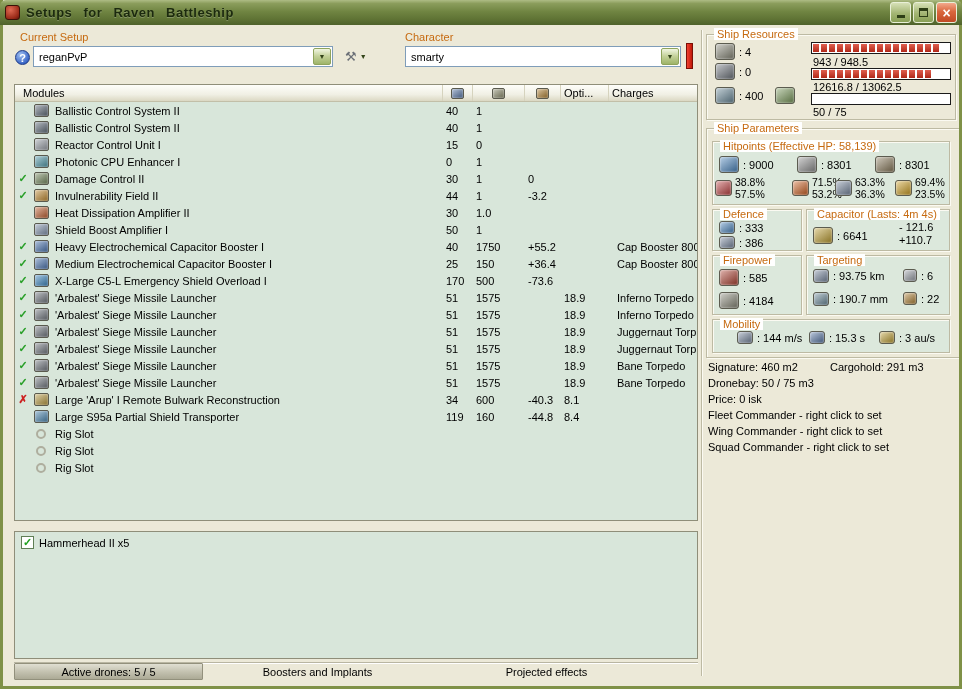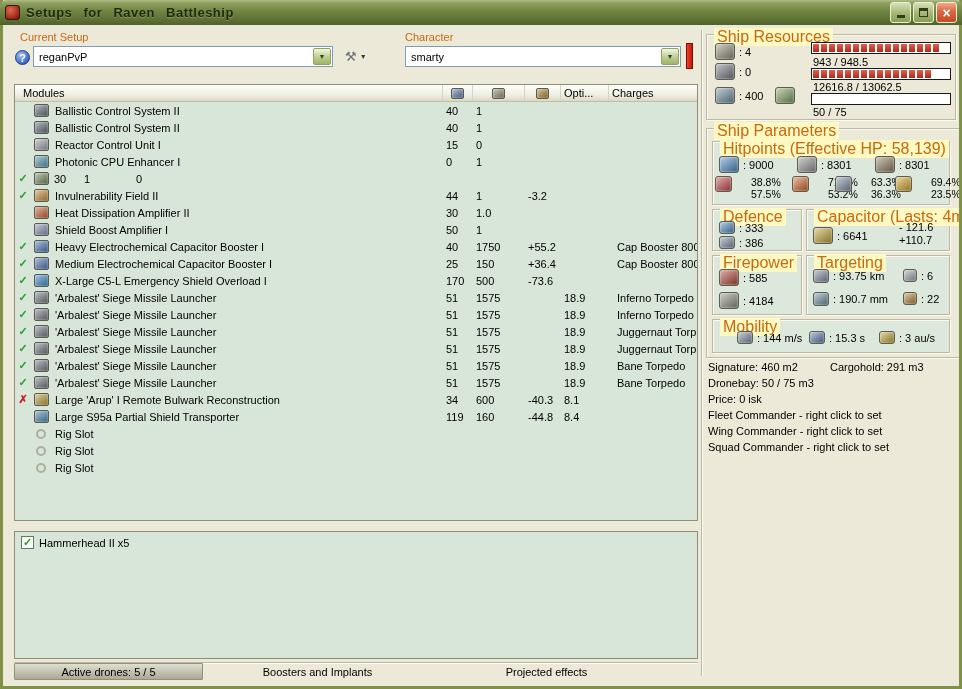--- a/index.html
+++ b/index.html
@@ -67,26 +67,26 @@
 
 
 .bstrip{position:absolute;display:flex;height:18px;border-top:1px solid #B9B6A2;box-shadow:0 1px 0 #FFFFFF inset}
 .bseg{display:flex;align-items:center;justify-content:center;white-space:nowrap}
 .bseg.btnlike{background:linear-gradient(180deg,#E0DFD2,#C2C0AE 55%,#ACAA96);border:1px solid #92907C;border-radius:1px}
 
 
 .vdivider{position:absolute;border-left:1px solid #BDBAA3;border-right:1px solid #FBFAF2}
 .group{position:absolute;border:1px solid #BDBAA3;box-shadow:inset 1px 1px 0 #FBFAF2,1px 1px 0 #FBFAF2}
 .group.filled{background:#DCE8DC}
-.group>.glabel{position:absolute;top:-7px;left:7px;background:#fef9c3;padding:0 3px;font-size:16px}
+.group>.glabel{position:absolute;top:-7px;left:7px;background:#ffffff;padding:0 3px;font-size:11px}
 .stat{position:absolute;display:flex;align-items:center;gap:4px;white-space:nowrap}
 .bigicon{flex:none;width:20px;height:17px;border-radius:3px;border:1px solid #5C5C50;background-color:#8A8A8A;
   background-image:linear-gradient(145deg,rgba(255,255,255,.6),rgba(0,0,0,.3));box-shadow:inset 0 0 2px rgba(255,255,255,.8)}
 .bigicon.res{width:17px;height:16px}
-.rescell{position:absolute;display:flex;gap:19px;width:58px}
+.rescell{position:absolute;display:flex;align-items:center;gap:3px;width:58px}
 .respcts{display:flex;flex-direction:column;line-height:12px;font-size:10.5px}
 .pbar{position:absolute;left:0;width:140px;height:12px;border:1px solid #1A1A1A;background:#fff;display:flex;gap:2px;padding:1px}
 .pbar i{width:6px;flex:none;background:linear-gradient(180deg,#E06050,#B02818)}
 .ptext{position:absolute;left:2px;white-space:nowrap}
 .infoline{position:absolute;white-space:nowrap}
 </style>
 </head>
 <body>
 
 <div class="titlebar">
@@ -185,20 +185,21 @@
         <span class="c v pg">1</span>
         <span class="c v cap"></span>
         <span class="c v opti"></span>
         <span class="c v chg"></span>
       </div>
       <div class="mrow">
         <span class="c st ok">✓</span>
         <span class="c ic">
           <span class="mini" style="background-color:#74885C"></span>
         </span>
+        <span class="c nm">Damage Control II</span>
         <span class="c v cpu">30</span>
         <span class="c v pg">1</span>
         <span class="c v cap">0</span>
         <span class="c v opti"></span>
         <span class="c v chg"></span>
       </div>
       <div class="mrow">
         <span class="c st ok">✓</span>
         <span class="c ic">
           <span class="mini" style="background-color:#C08A30"></span>

